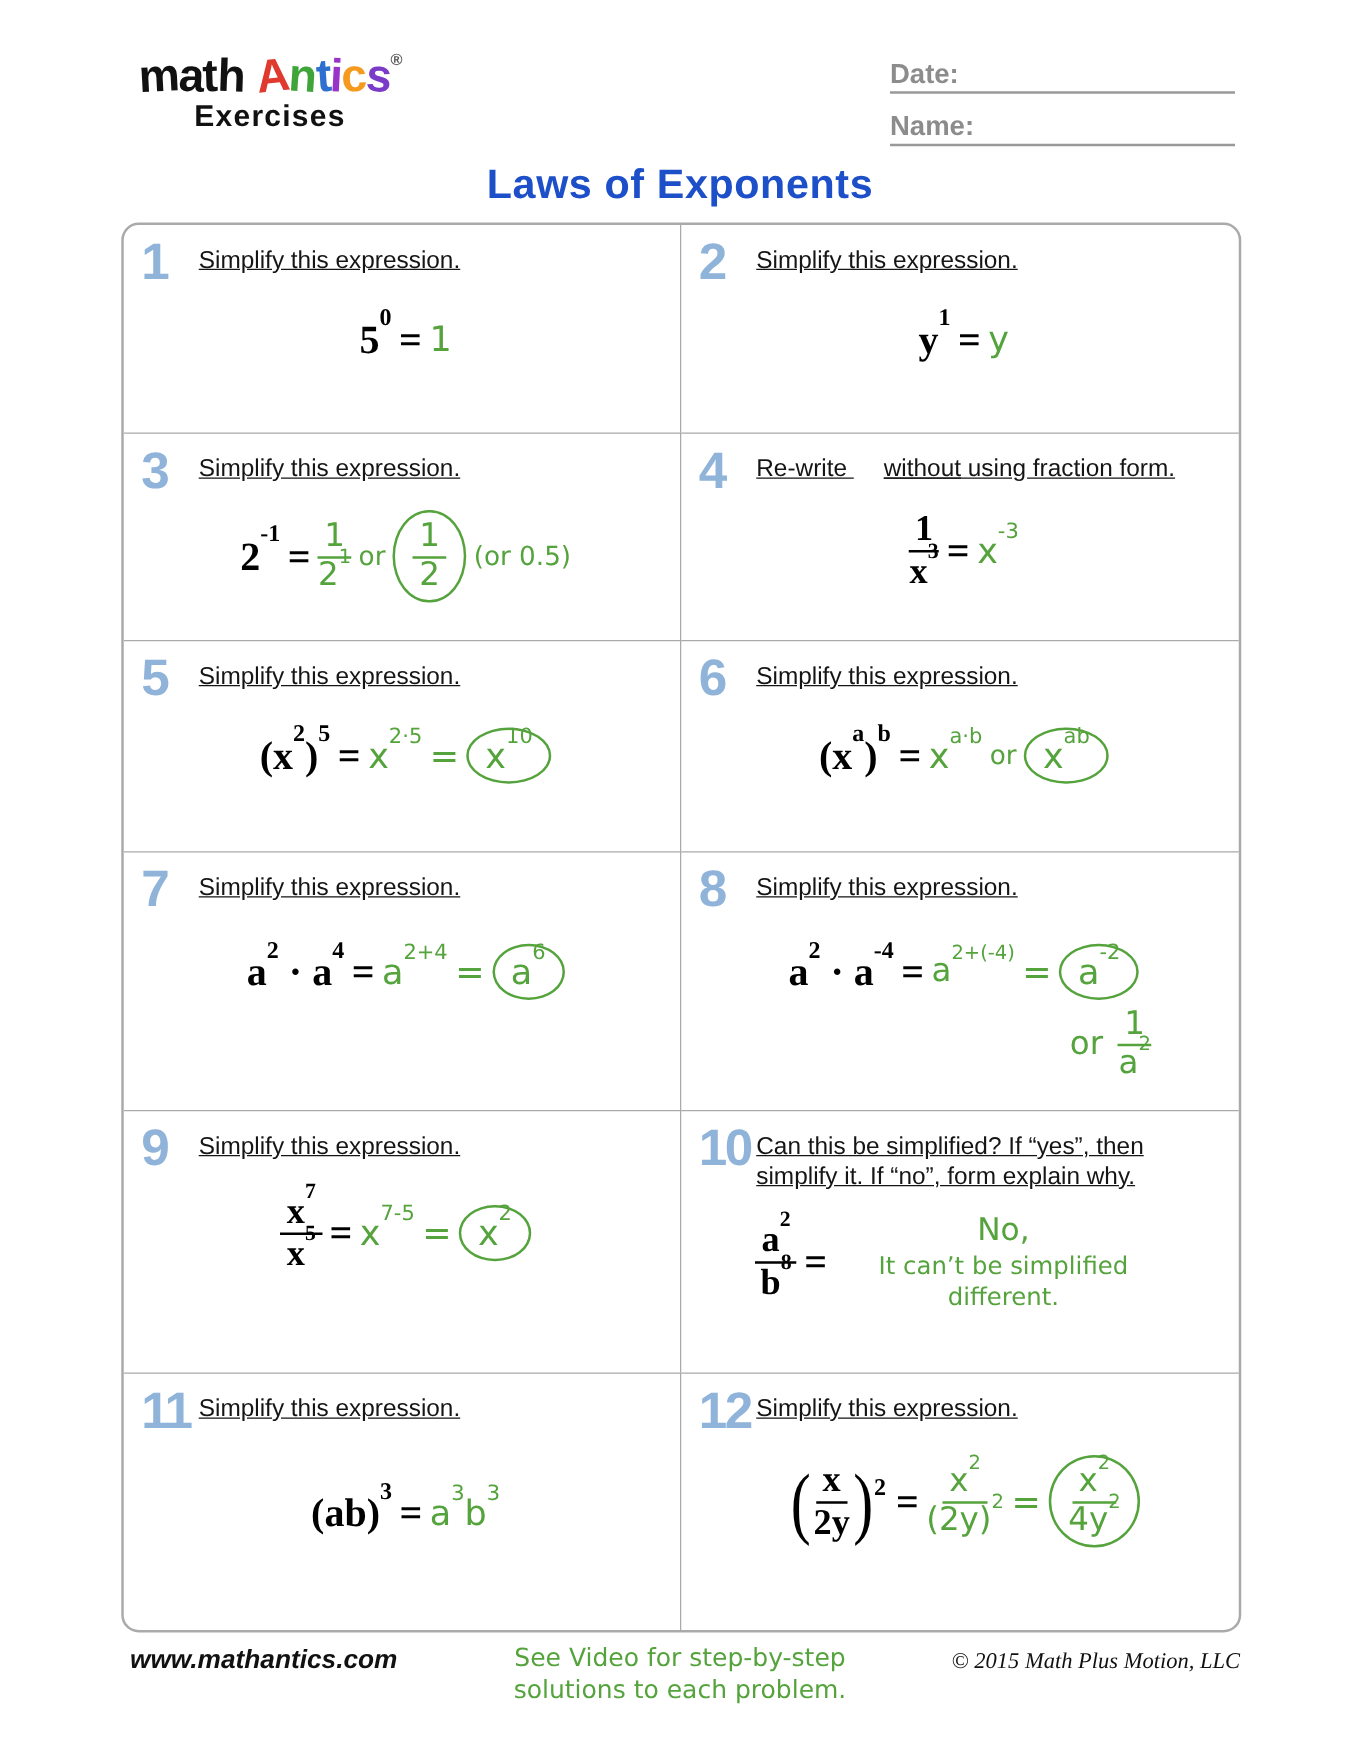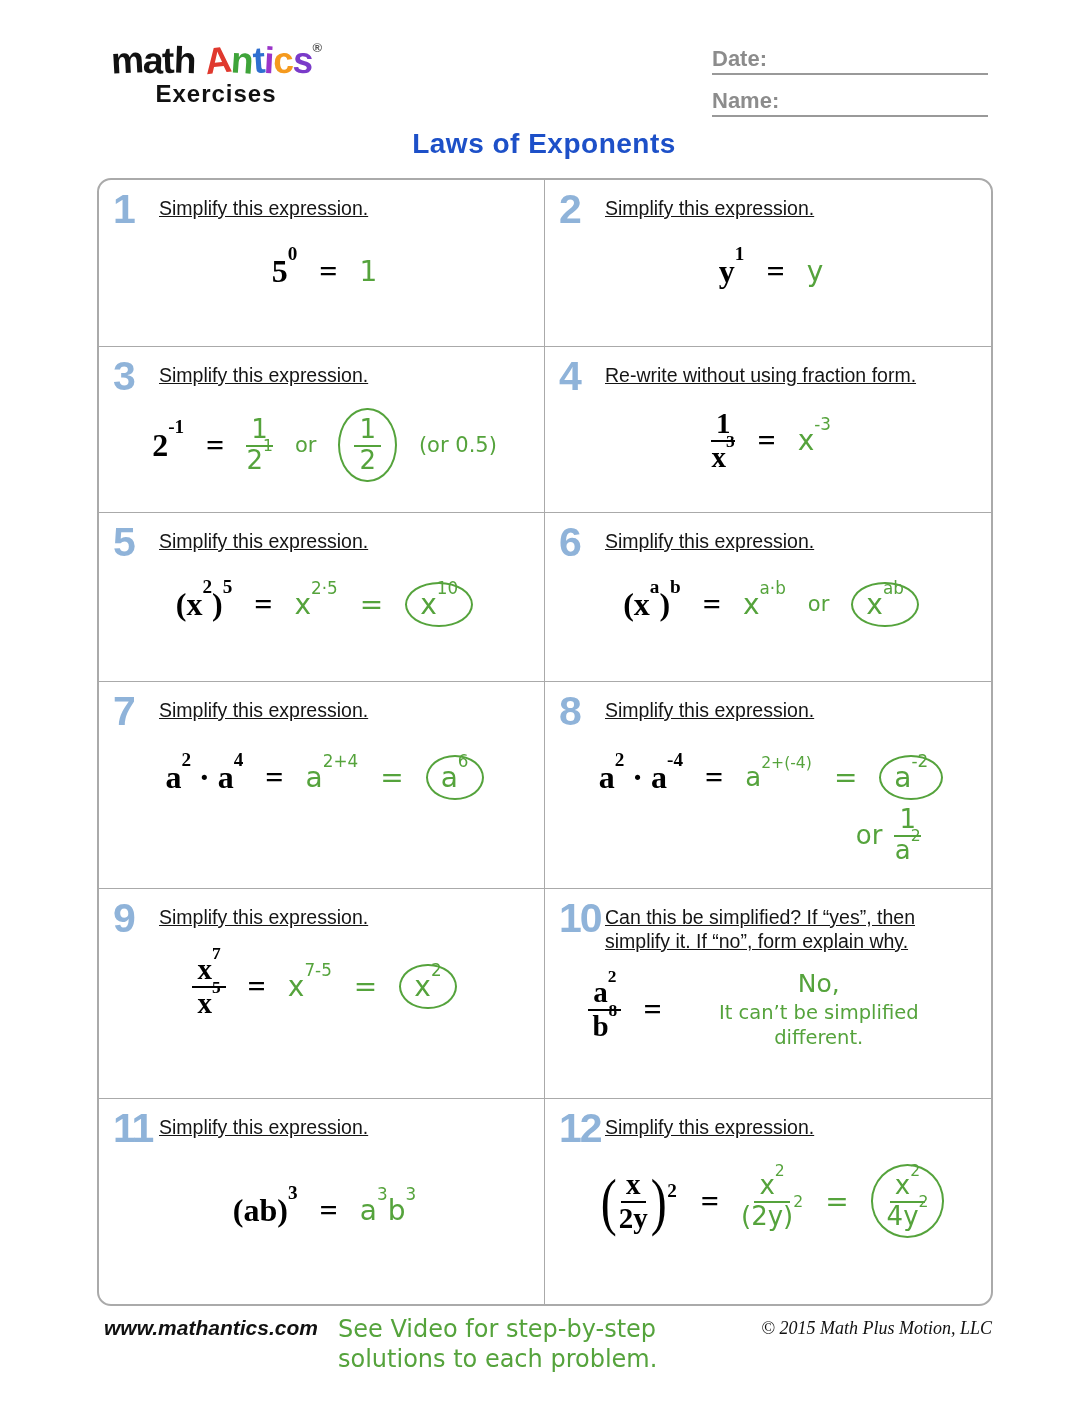--- a/index.html
+++ b/index.html
@@ -25,40 +25,40 @@
   .m2 { transform:rotate(-2deg); }
   .m3 { transform:rotate(2deg); }
   .reg { font-size:13px; color:#555; vertical-align:top; }
   .exercises { font-size:24px; font-weight:bold; color:#111; margin-top:-2px; letter-spacing:1px; }
 
   .namedate { position:absolute; left:712px; top:46px; width:276px; }
   .field { border-bottom:2px solid #999; margin-bottom:13px; padding-bottom:1px; }
   .field-label { color:#8c8c8c; font-weight:bold; font-size:22px; }
 
   .title { position:absolute; left:0; top:128px; width:100%; text-align:center;
-           color:#1d50c8; font-size:28px; font-weight:bold; letter-spacing:0.5px; }
+           color:#1d50c8; font-size:33px; font-weight:bold; letter-spacing:0.5px; }
 
   
   .grid {
     position:absolute; left:97px; top:178px; width:896px; height:1128px;
     display:grid; grid-template-columns:446px 446px;
     grid-template-rows:166px 166px 169px 207px 210px 206px;
     border:2px solid #aaa; border-radius:14px; box-sizing:border-box;
   }
   .cell { box-sizing:border-box; padding:12px 8px 0 14px; overflow:hidden; }
   .cell.lcol { border-right:1.5px solid #aaa; }
   .cell.bt { border-top:1.5px solid #aaa; }
   .cell-head { display:flex; align-items:flex-start; }
   .num { color:#8fb3d9; font-weight:bold; font-size:41px; line-height:0.85;
          width:46px; flex-shrink:0; letter-spacing:-2px; }
   .prompt { font-size:19.5px; color:#151515; margin-top:5px; line-height:1.22;text-decoration:underline; }
-  .u { text-decoration:underline; }
+  .u { text-decoration:underline;margin-left:24px; }
 
   
-  .math { display:flex; justify-content:center; align-items:center; gap:22px; }
+  .math { display:flex; justify-content:center; align-items:center; gap:6px; }
   .bk { font-family:"Liberation Serif", serif; font-weight:bold; color:#000; font-size:32px; }
   .bk sup, .gr sup { font-size:60%; position:relative; top:-0.55em; line-height:0; }
   .gr { color:#55a33c; font-family:"DejaVu Sans", sans-serif; font-size:26px; }
   .gr.big { font-size:28px; }
   .gr.small { font-size:21px; }
   .paren { font-weight:bold; }
   .bigparen { font-family:"Liberation Serif", serif; font-weight:normal; font-size:64px;
               line-height:0.8; transform:scaleX(0.75); display:inline-block; }
   .oexp { font-size:19px; position:relative; top:-22px; left:-2px; }
 
@@ -75,22 +75,22 @@
   .mt14 { margin-top:14px; } .mt18 { margin-top:18px; } .mt22 { margin-top:22px; }
   .mt26 { margin-top:26px; } .mt46 { margin-top:46px; }
 
   .p8-alt { justify-content:flex-end; padding-right:62px; margin-top:6px; gap:12px; }
   .p10-text { text-align:center; width:270px; line-height:1.3; font-size:19.5px; }
   .p10-no { font-size:25px; }
 
   
   .footer-left  { position:absolute; left:104px; top:1316px; font-weight:bold;
                   font-style:italic; font-size:21px; color:#111; }
-  .footer-center{ position:absolute; left:338px; top:1314px; width:388px; text-align:left;
-                  color:#55a33c; font-size:24px; line-height:1.25;
+  .footer-center{ position:absolute; left:350px; top:1314px; width:388px; text-align:center;
+                  color:#55a33c; font-size:20px; line-height:1.25;
                   font-family:"DejaVu Sans", sans-serif; }
   .footer-right { position:absolute; right:96px; top:1318px; font-style:italic;
                   font-size:18px; color:#111; font-family:"Liberation Serif", serif; }
 </style>
 </head>
 <body>
 
 <div class="page">
 
   <div class="logo">

